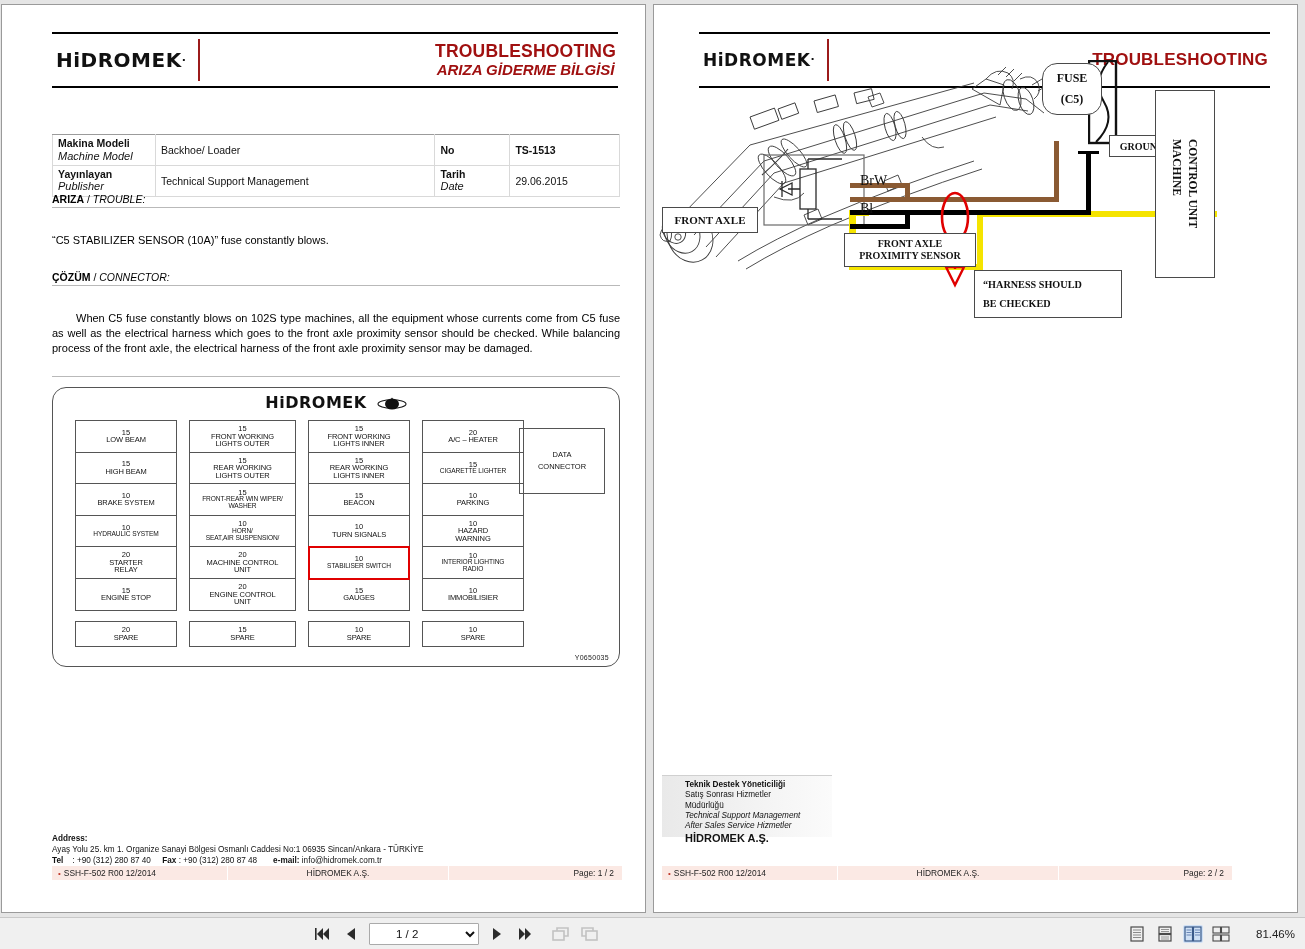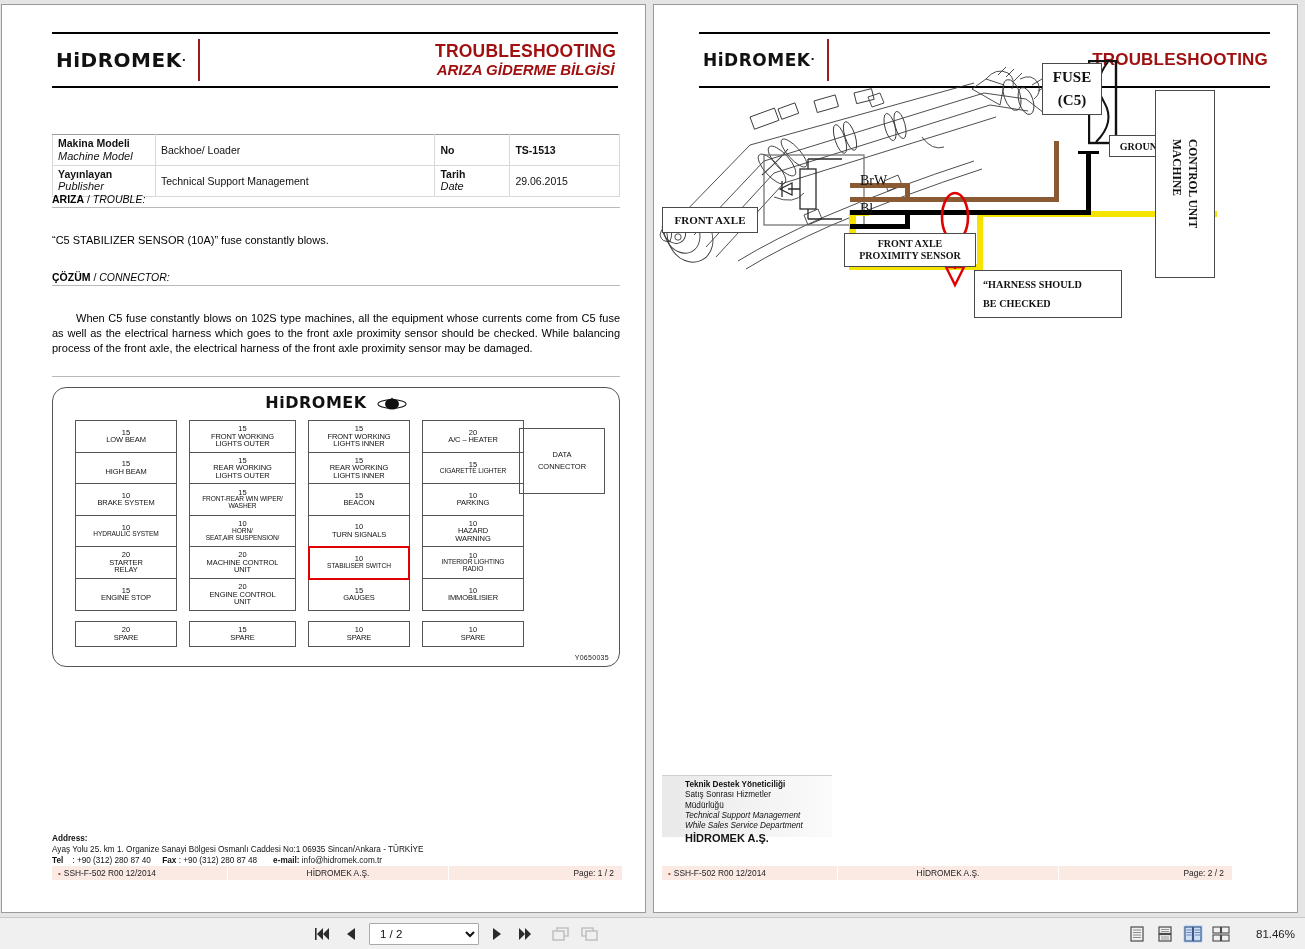--- a/index.html
+++ b/index.html
@@ -194,21 +194,21 @@
     position: absolute; left: 313px; display: flex; align-items: center; gap: 8px;
   }
   .tb-btn {
     width: 20px; height: 20px; display: flex; align-items: center; justify-content: center;
     cursor: pointer; color: #2b2b2b;
   }
   .tb-btn.dim { color: #c2c2c2; }
   .page-select {
     width: 110px; height: 22px; border: 1px solid #aaa; background: #fff;
     font-size: 11.5px; font-family: "Liberation Sans", sans-serif;
-    padding-left: 6px; color: #111; border-radius: 1px;
+    padding-left: 22px; color: #111; border-radius: 1px;
   }
   .tb-right {
     position: absolute; right: 10px; display: flex; align-items: center; gap: 12px;
   }
   .view-icons { display: flex; align-items: center; gap: 8px; }
   .vi {
     width: 20px; height: 18px; display:flex; align-items:center; justify-content:center;
     cursor: pointer;
   }
   .vi.active { background: #cfe0f5; border-radius: 2px; }
@@ -533,21 +533,21 @@
             <path d="M20 28 L20 44" stroke="#2a2a2a" stroke-width="1.3"></path>
             <path d="M46 6 L80 6 M46 66 L80 66" stroke="#2a2a2a" stroke-width="1.3" fill="none"></path>
           </svg>
 
           <svg style="position:absolute;left:279px;top:180px;z-index:6;" width="44" height="106">
             <ellipse cx="22" cy="32" rx="13" ry="24" fill="none" stroke="#e00000" stroke-width="2.6"></ellipse>
             <path d="M22 56 L22 84" stroke="#e00000" stroke-width="2.4" fill="none"></path>
             <path d="M13 82 L22 100 L31 82 Z" fill="none" stroke="#e00000" stroke-width="2.4"></path>
           </svg>
 
-          <div class="dbox" style="left:388px;top:58px;width:60px;height:52px;font-size:15px;">
+          <div class="dbox" style="left:388px;top:58px;width:60px;height:52px;font-size:12px;border-radius:15px;">
             <span>FUSE</span>
             <span style="margin-top:6px">(C5)</span>
           </div>
 
           <svg style="position:absolute;left:434px;top:55px;" width="30" height="85">
             <rect x="1" y="1" width="27" height="82" fill="none" stroke="#111" stroke-width="2.4"></rect>
             <path d="M20 2 Q4 22 16 42 Q28 62 8 82" fill="none" stroke="#111" stroke-width="2"></path>
           </svg>
 
           <div class="dbox" style="left:455px;top:130px;width:66px;height:22px;font-size:10px;border-width:1.4px;">
@@ -576,21 +576,21 @@
           </div>
 
           <div style="position:absolute;left:206px;top:168px;font-family:'Liberation Serif',serif;font-size:14px;color:#111;z-index:8;">BrW</div>
           <div style="position:absolute;left:206px;top:196px;font-family:'Liberation Serif',serif;font-size:14px;color:#111;z-index:8;">Bl</div>
         </div>
 
         <div class="sigbox" style="left:8px;top:770px;">
           <div class="b">Teknik Destek Yöneticiliği</div>
           <div>Satış Sonrası Hizmetler Müdürlüğü</div>
           <div class="i">Technical Support Management</div>
-          <div class="i">While Sales Service Department</div>
+          <div class="i">After Sales Service Hizmetler</div>
           <div class="big">HİDROMEK A.Ş.</div>
         </div>
 
         <div class="foot-bar" style="left:8px;top:861px;width:570px;">
           <div class="seg s1">
               <span class="bullet">•</span>
               <span>SSH-F-502   R00   12/2014</span>
             </div>
           <div class="seg s2">HİDROMEK A.Ş.</div>
           <div class="seg s3">Page: 2 / 2</div>

